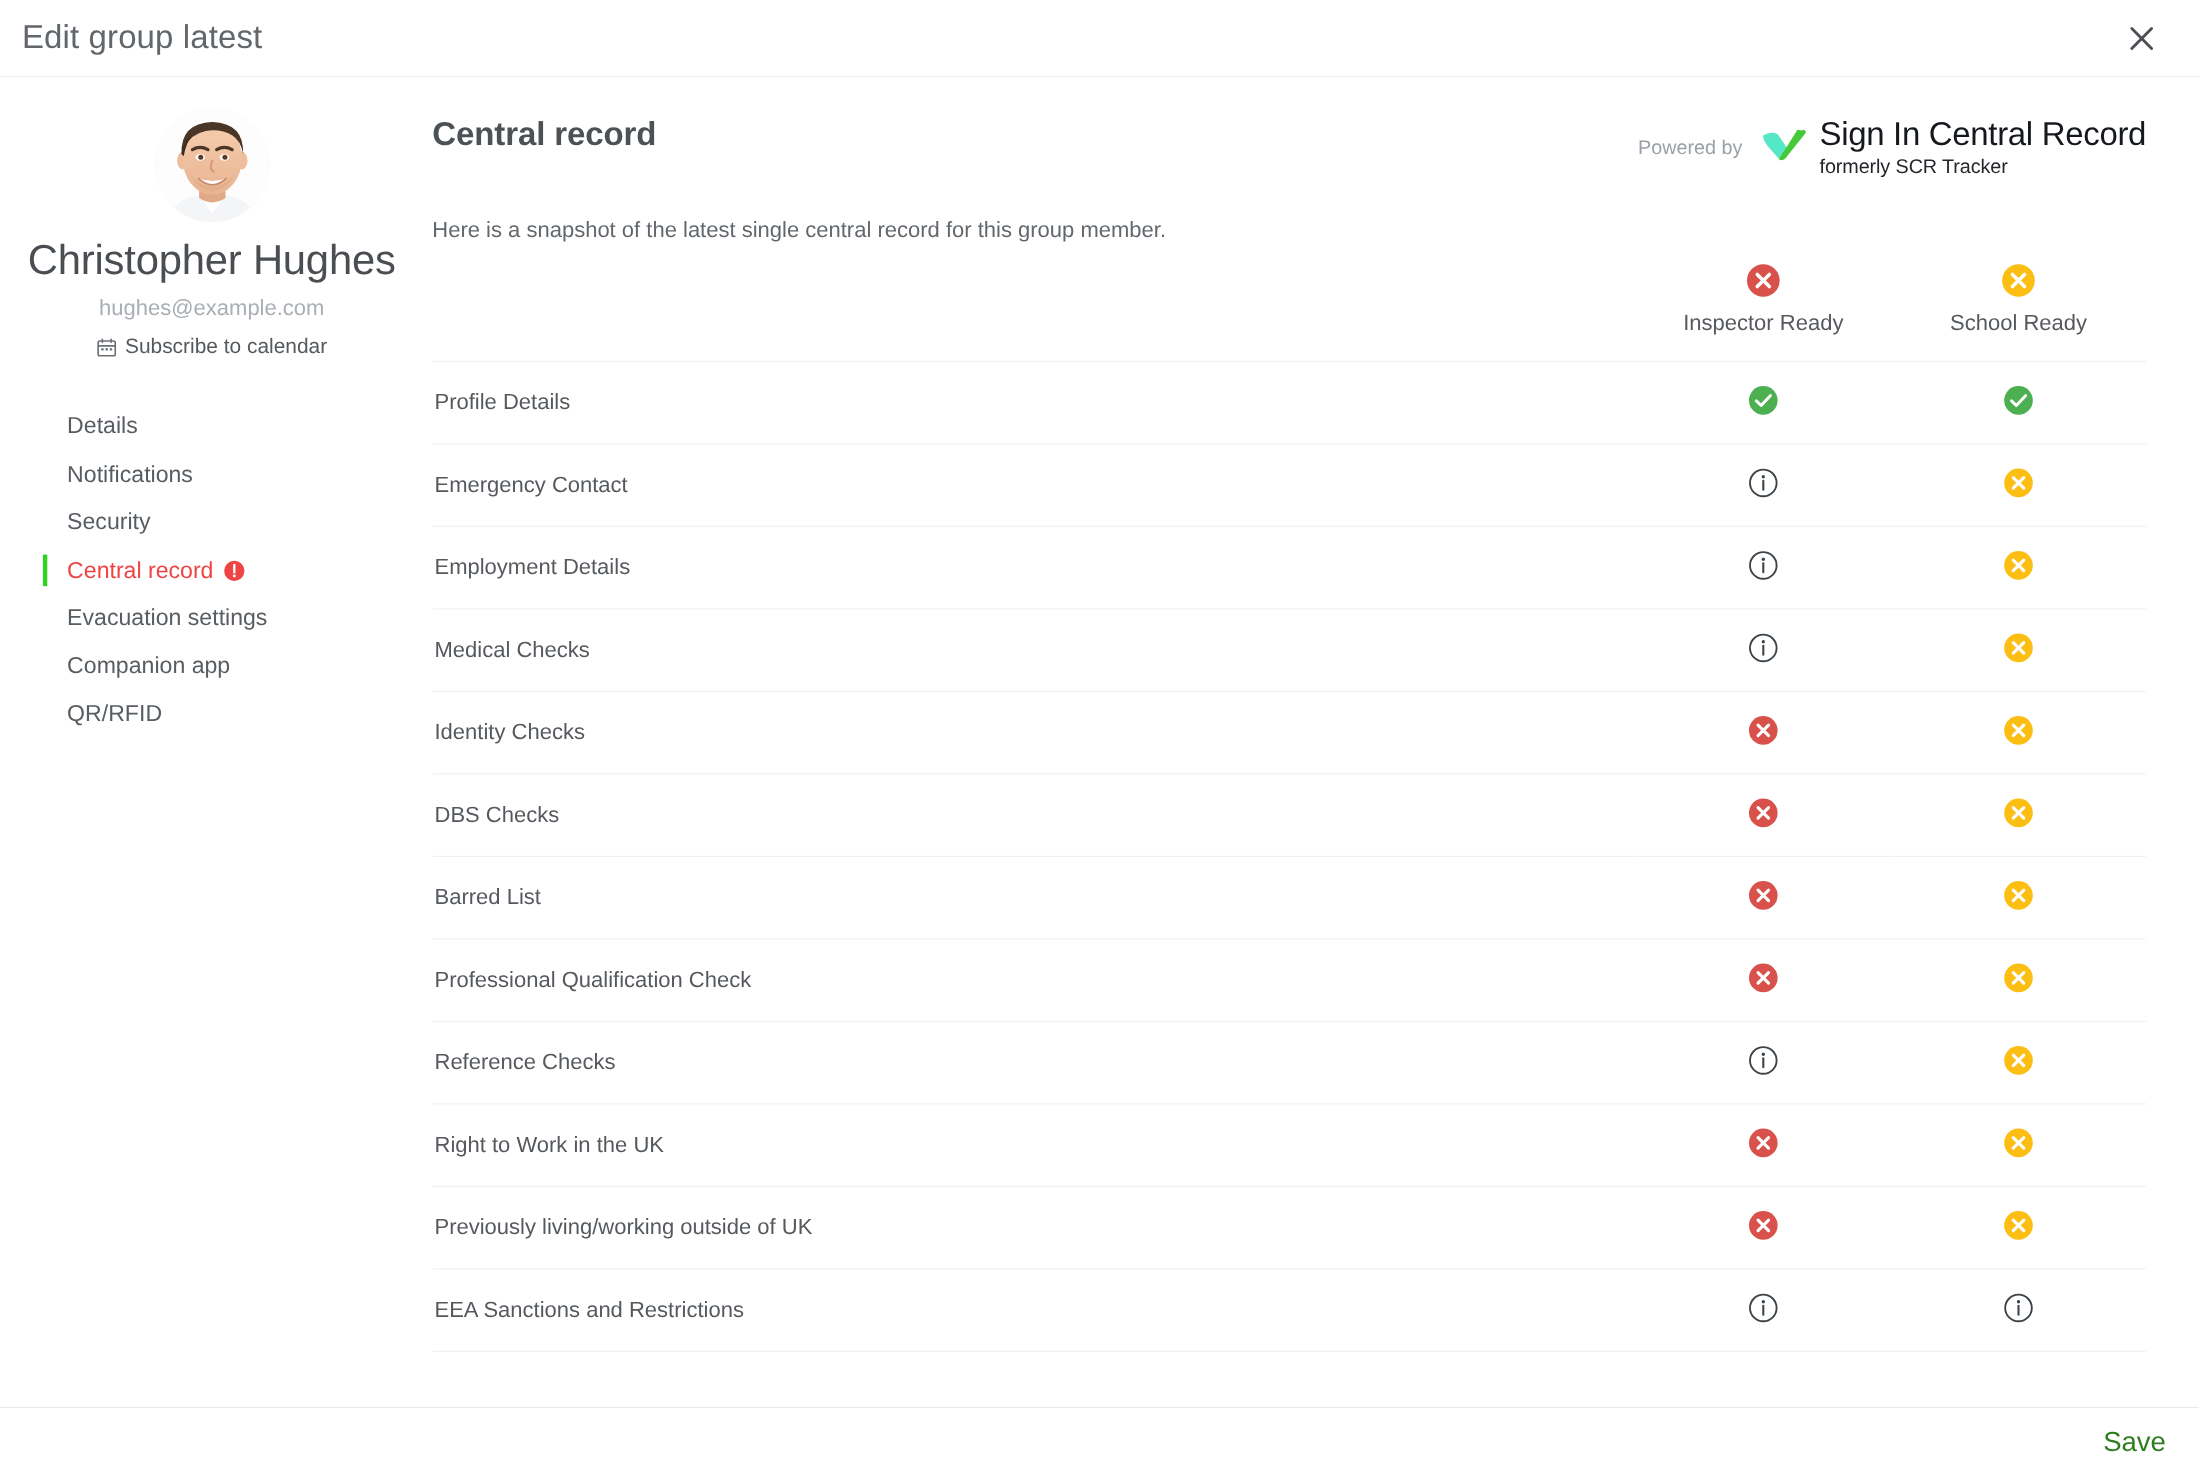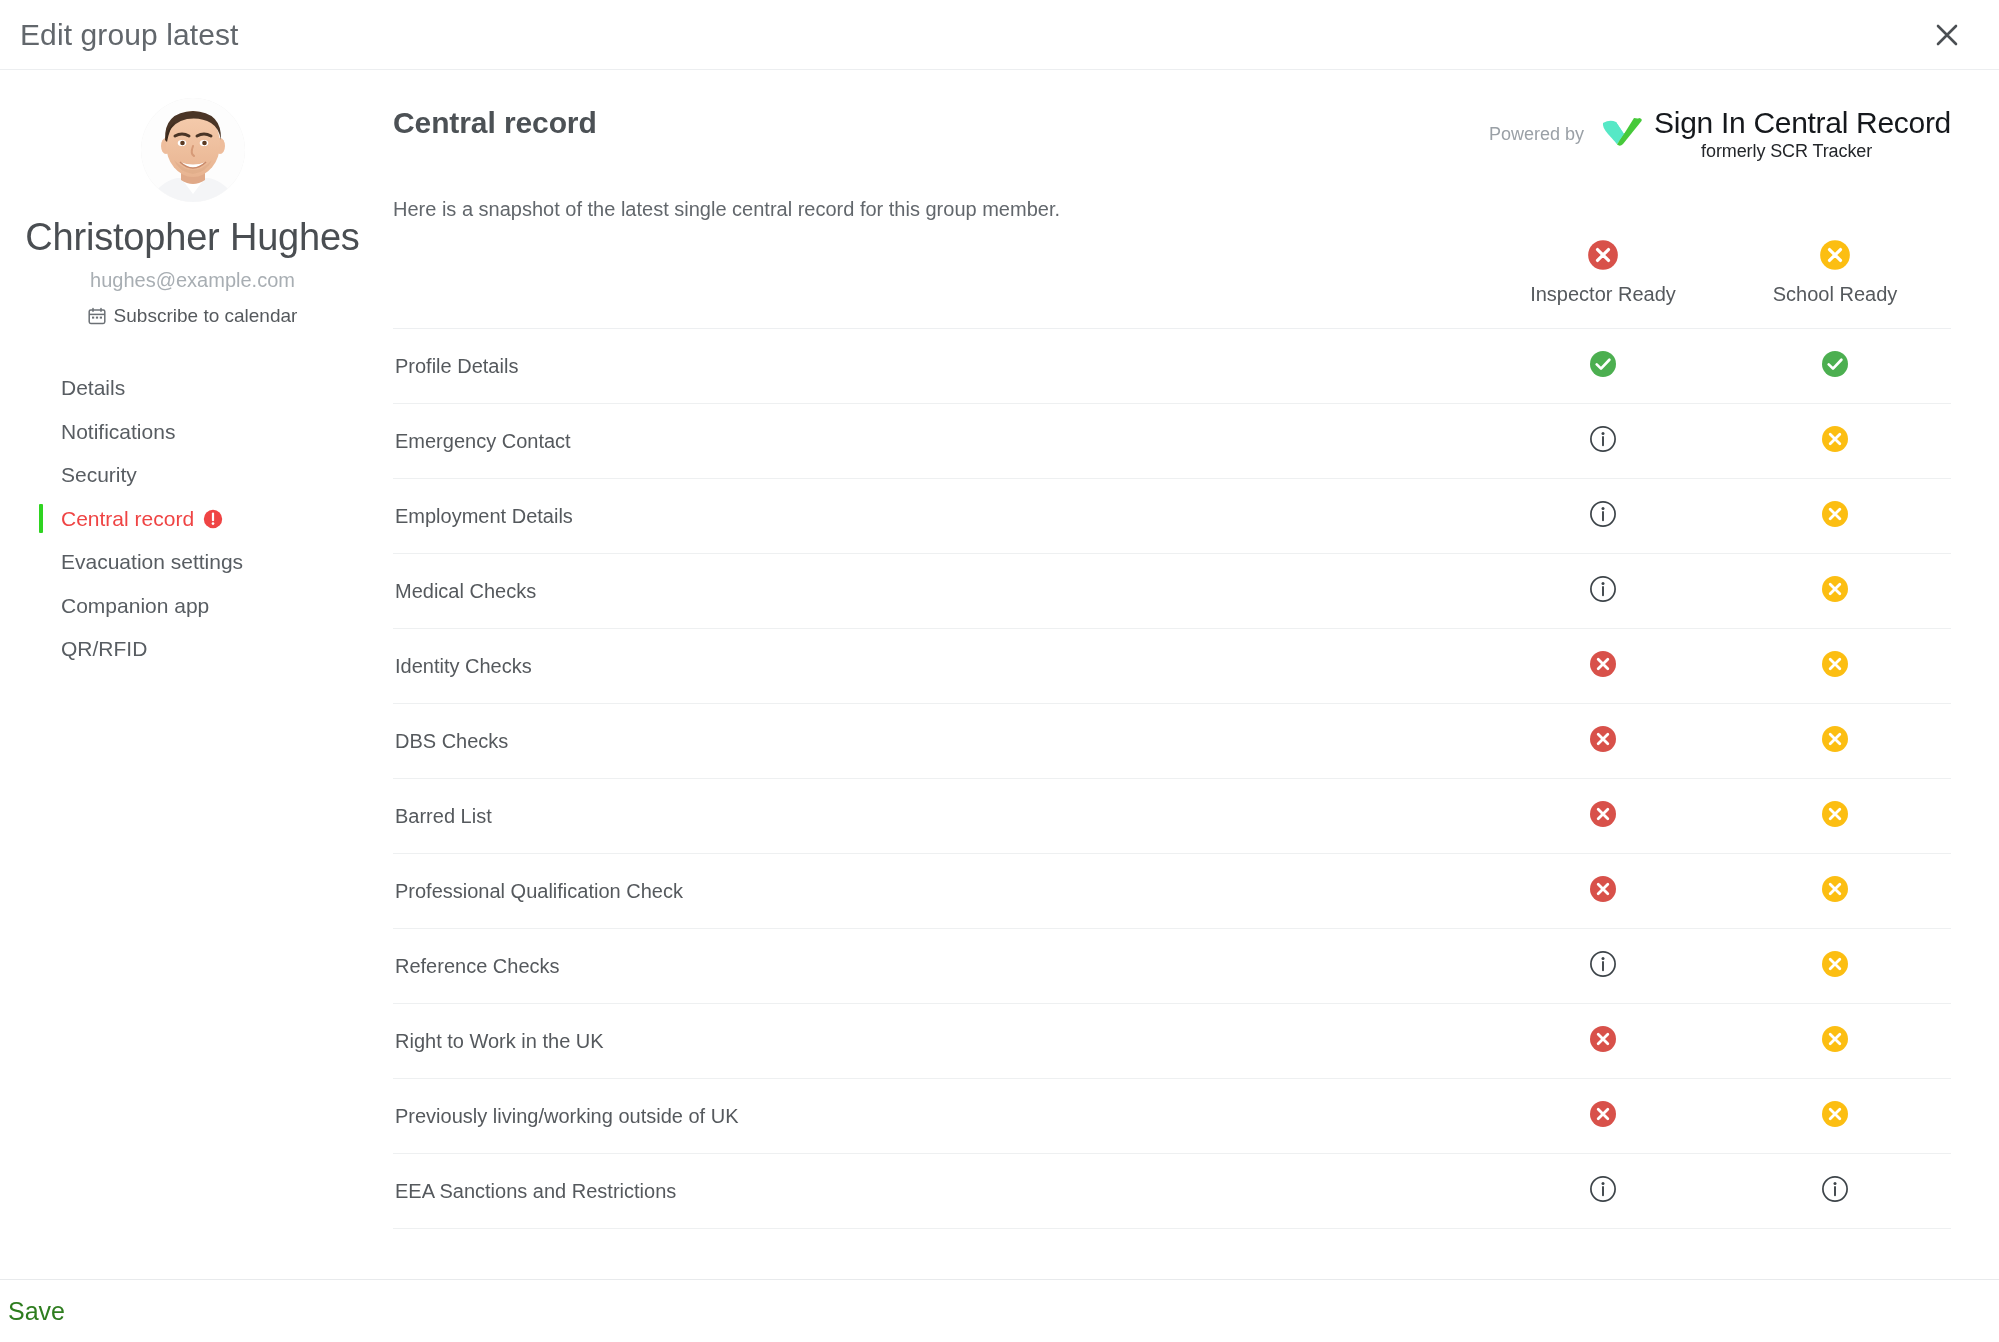--- a/index.html
+++ b/index.html
@@ -180,21 +180,20 @@
   .brand-name {
     font-size: 30px;
     color: #15181c;
     letter-spacing: -0.3px;
   }
   .brand-sub {
     font-size: 18px;
     color: #23262a;
     margin-top: 4px;
     letter-spacing: -0.1px;
-    margin-left: 47px;
   }
 
   .content-sub {
     font-size: 20px;
     color: #62676c;
     margin-top: 38px;
   }
 
   
   .record-table {
@@ -247,21 +246,22 @@
     overflow: hidden;
   }
 
   
   .modal-footer {
     height: 63px;
     min-height: 63px;
     border-top: 1px solid #e8eaec;
     display: flex;
     align-items: center;
-    padding-right: 34px;
+    justify-content: flex-end;
+    padding-right: 22px;
   }
   .save-btn {
     background: none;
     border: none;
     font-family: inherit;
     font-size: 25px;
     color: #2e7d1f;
     cursor: pointer;
     padding: 4px 8px;
   }

